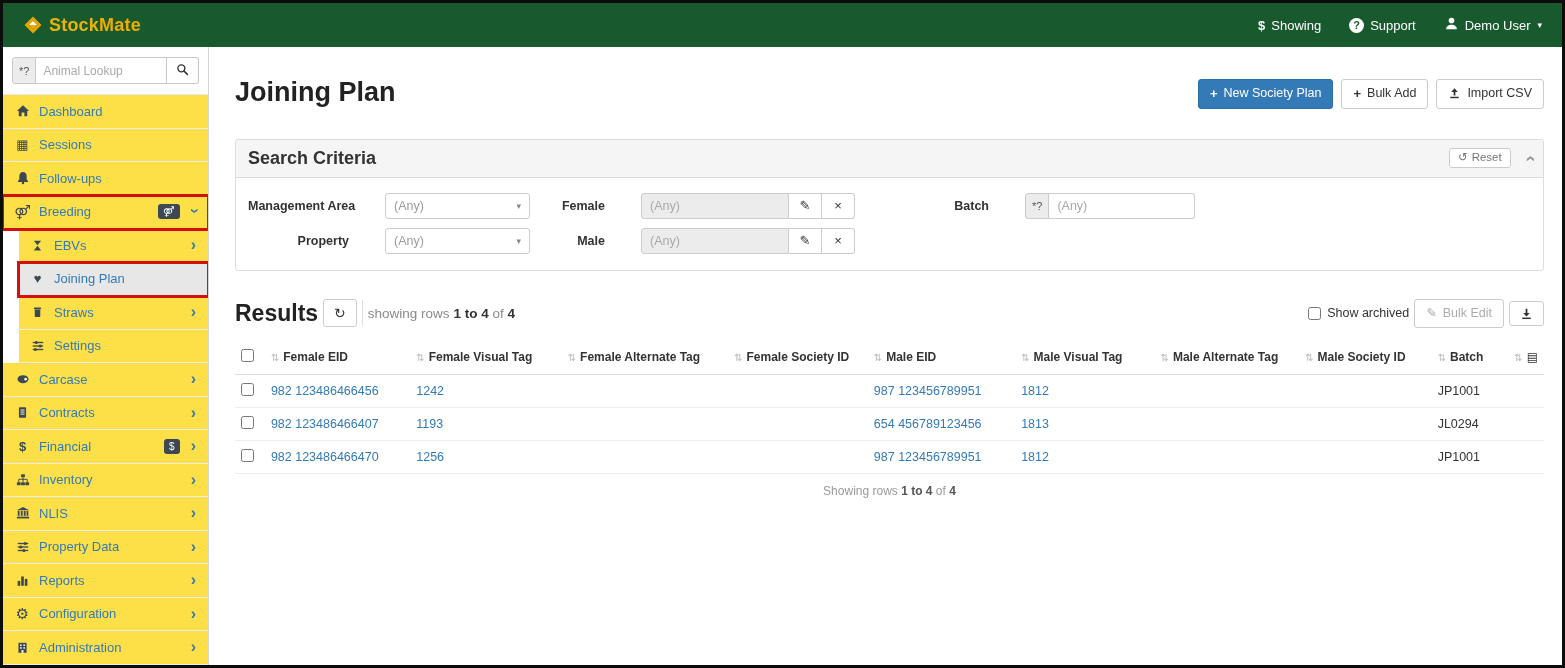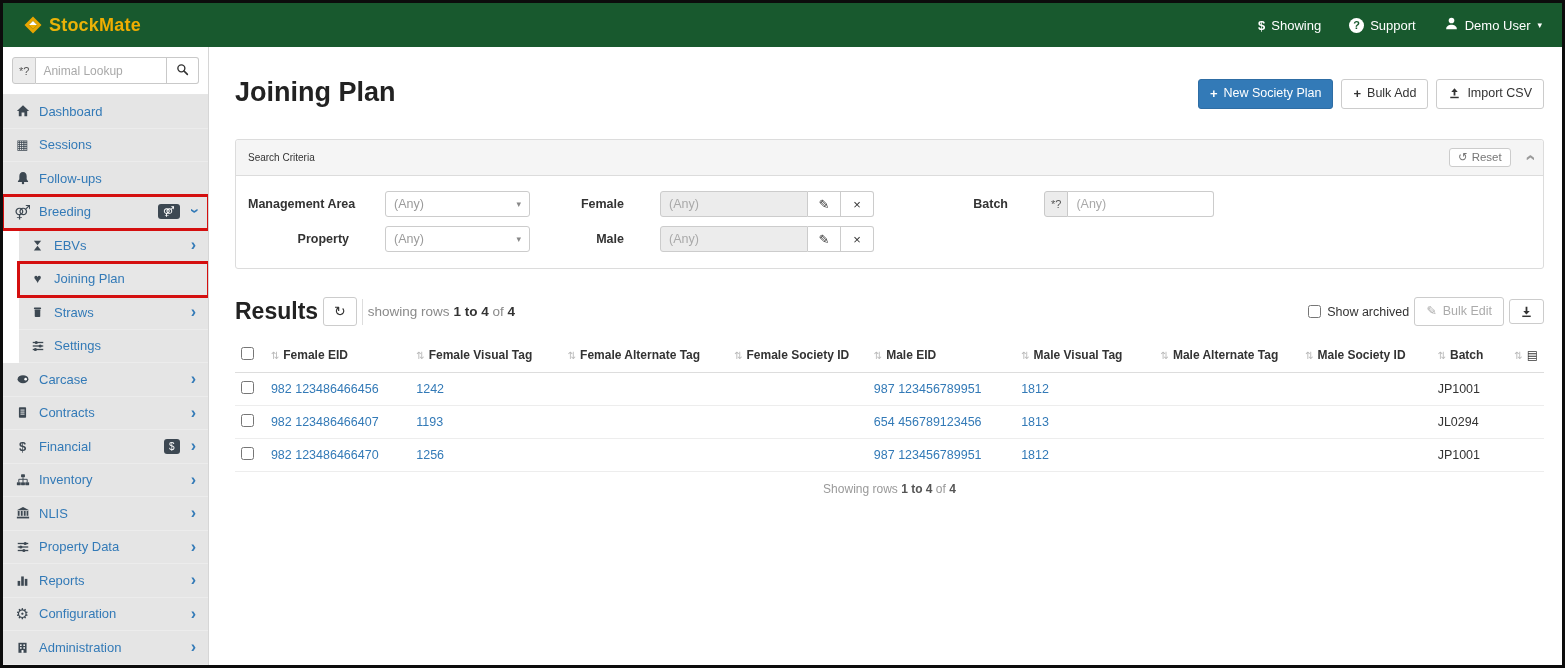--- a/index.html
+++ b/index.html
@@ -24,21 +24,21 @@
   .sidebar { width:206px; flex:0 0 206px; background:#fff; border-right:1px solid #d6d6d6; overflow:hidden; }
   .main { flex:1; padding:18px 18px 0 26px; overflow:hidden; }
 
   
   .lookup { display:flex; align-items:stretch; padding:10px 9px; border-bottom:1px solid #e6e6e6; height:48px; }
   .prefix { background:#ececec; border:1px solid #c9c9c9; color:#555; font-size:11px; display:flex; align-items:center; padding:0 6px; border-radius:3px 0 0 3px; white-space:nowrap; }
   .lookup input { flex:1; min-width:0; border:1px solid #c9c9c9; border-left:none; padding:0 7px; font-size:12px; outline:none; font-family:inherit; color:#333; }
   .lookup input::placeholder { color:#a9a9a9; }
   .lookup button { border:1px solid #c9c9c9; border-left:none; background:#fff; padding:0 9px; border-radius:0 3px 3px 0; cursor:pointer; display:flex; align-items:center; color:#333; }
 
-  .sb-item { display:flex; align-items:center; gap:7px; padding:0 10px; height:33.5px; border-bottom:1px solid #ececec; font-size:13px; color:#337ab7; cursor:pointer; position:relative; background:#e5e5e5; }
+  .sb-item { display:flex; align-items:center; gap:7px; padding:0 10px; height:33.5px; border-bottom:1px solid #ececec; font-size:13px; color:#337ab7; cursor:pointer; position:relative; background:#fde047; }
   .sb-ic { width:19px; min-width:19px; text-align:center; color:#3d4852; font-size:13px; display:inline-flex; justify-content:center; align-items:center; }
   .sb-ic svg { display:block; }
   .sb-label { flex:1; white-space:nowrap; overflow:hidden; }
   .sb-chev { color:#337ab7; font-size:16px; font-weight:bold; line-height:1; padding-right:2px; }
   .chev-down { display:inline-block; transform:rotate(90deg); }
   .badge-dark { background:#3d4852; color:#fff; font-size:10px; padding:2px 5px; border-radius:3px; line-height:1.1; margin-right:4px; }
   .sb-sub .sb-item { margin-left:16px; padding-left:9px; }
   .sb-item.active { background:#e7e7e7; }
   .annotate { outline:3px solid #d40f0f; outline-offset:-1px; z-index:3; }
   .ic-gear { font-size:15px; }
@@ -50,30 +50,30 @@
   h1 { font-size:27px; color:#222; margin-top:12px; font-weight:bold; }
   .actions { display:flex; gap:8px; margin-top:14px; }
   .btn { display:inline-flex; align-items:center; gap:6px; border:1px solid #ccc; background:#fff; color:#333; font-size:12.5px; padding:6px 11px; border-radius:3px; cursor:pointer; font-family:inherit; white-space:nowrap; line-height:1.2; }
   .btn-primary { background:#337ab7; border-color:#2e6da4; color:#fff; }
   .btn .plus { font-weight:bold; font-size:13px; }
   .btn svg { display:block; }
 
   
   .panel { border:1px solid #dcdcdc; border-radius:3px; margin-top:30px; }
   .panel-head { background:#f5f5f5; border-bottom:1px solid #dcdcdc; padding:8px 12px; display:flex; align-items:center; border-radius:3px 3px 0 0; }
-  .panel-title { font-weight:normal; font-size:10px; color:#333; }
+  .panel-title { font-weight:bold; font-size:18px; color:#333; }
   .head-right { margin-left:auto; display:flex; align-items:center; gap:14px; }
   .btn-xs { padding:2px 8px; font-size:11.5px; color:#777; gap:4px; }
   .collapse-chev { display:inline-block; transform:rotate(-90deg); color:#9a9a9a; font-size:19px; font-weight:bold; cursor:pointer; line-height:1; }
   .panel-body { padding:15px 12px 16px; }
   .frow { display:flex; align-items:center;gap:28px; }
   .frow + .frow { margin-top:9px; }
   .flabel { font-size:12.5px; font-weight:bold; color:#333; text-align:right; white-space:nowrap; }
   .lbl-ma { width:101px; margin-right:8px; }
-  .lbl-fm { width:46px; margin-left:20px; margin-right:8px; }
+  .lbl-fm { width:46px; margin-left:1px; margin-right:8px; }
   .lbl-batch { width:40px; margin-left:66px; margin-right:8px; }
   .select { width:145px; height:26px; border:1px solid #ccc; border-radius:3px; display:flex; align-items:center; padding:0 8px; color:#9b9b9b; font-size:12.5px; background:#fff; cursor:pointer; }
   .sel-caret { margin-left:auto; color:#888; font-size:9px; }
   .igroup { display:flex; align-items:stretch; height:26px; }
   .igroup .inp { width:148px; border:1px solid #ccc; padding:0 8px; font-size:12.5px; border-radius:3px 0 0 3px; color:#555; outline:none; font-family:inherit; }
   .inp::placeholder { color:#a9a9a9; }
   .inp:disabled { background:#ececec; }
   .gbtn { width:33px; border:1px solid #ccc; border-left:none; background:#fff; cursor:pointer; font-size:13px; color:#333; display:flex; align-items:center; justify-content:center; }
   .gbtn.last { border-radius:0 3px 3px 0; }
   .igroup .prefix { border-radius:3px 0 0 3px; }

